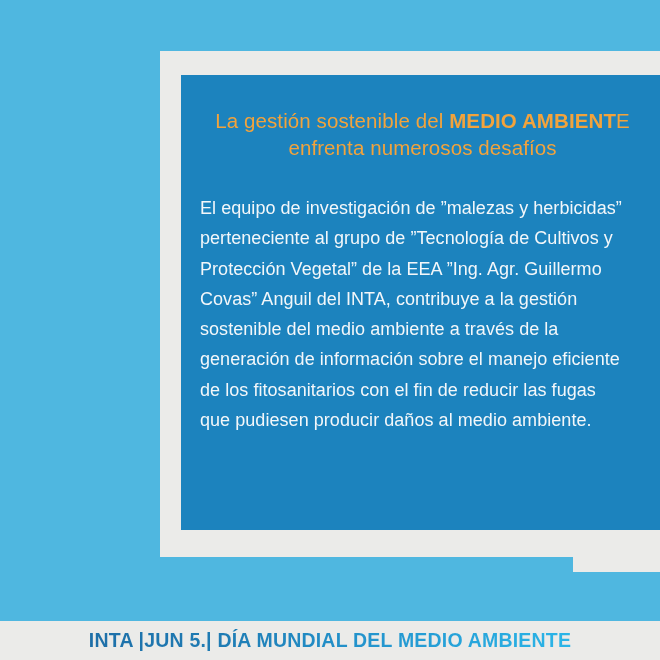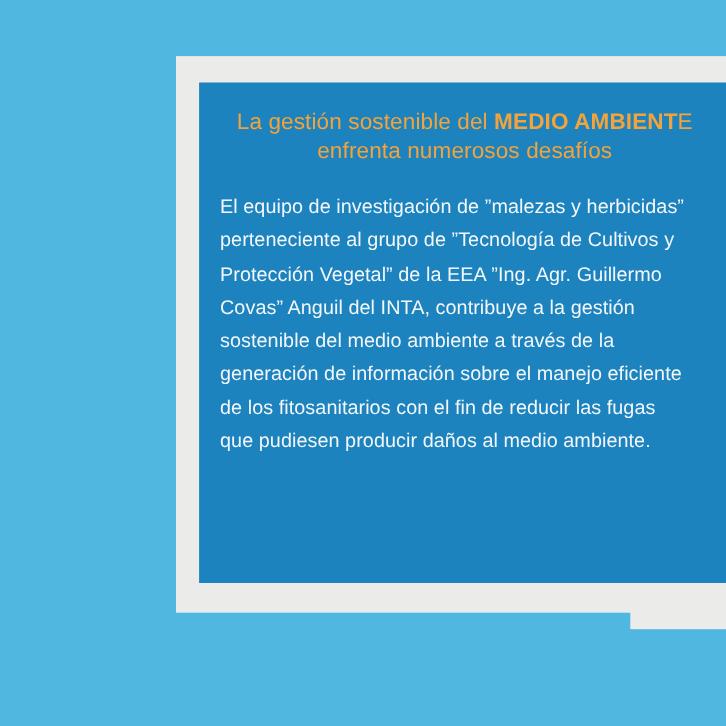--- a/index.html
+++ b/index.html
@@ -48,21 +48,21 @@
     left: 181px;
     top: 75px;
     width: 479px;
     height: 455px;
     background: #1c83be;
     box-sizing: border-box;
     padding: 0;
   }
 
   .headline {
-    margin: 0;
+    margin: 10px;
     padding: 22px 20px 0 24px;
     text-align: center;
     color: #f2a33c;
     font-size: 20.5px;
     line-height: 27px;
     font-weight: normal;
     letter-spacing: 0.1px;
   }
   .headline b {
     font-weight: bold;
@@ -111,14 +111,17 @@
   <div class="white-frame"></div>
 
   <div class="card">
     <p class="headline"><span>La gestión sostenible del </span><b>MEDIO AMBIENT</b><span>E enfrenta numerosos desafíos</span></p>
 
     <p class="body-copy">El  equipo de investigación de ”malezas y herbicidas” perteneciente al grupo de ”Tecnología de Cultivos y Protección Vegetal” de la EEA ”Ing. Agr. Guillermo Covas” Anguil del INTA, contribuye  a la gestión sostenible del medio ambiente a través de la generación de información sobre el manejo eficiente de los fitosanitarios con el fin de reducir las fugas que pudiesen producir daños al medio ambiente.</p>
   </div>
 
   <div class="white-tab"></div>
 
+  <div class="footer">
+    <span class="footer-text">INTA |JUN 5.| DÍA MUNDIAL DEL MEDIO AMBIENTE</span>
+  </div>
 
 </div>
 
 </body></html>

